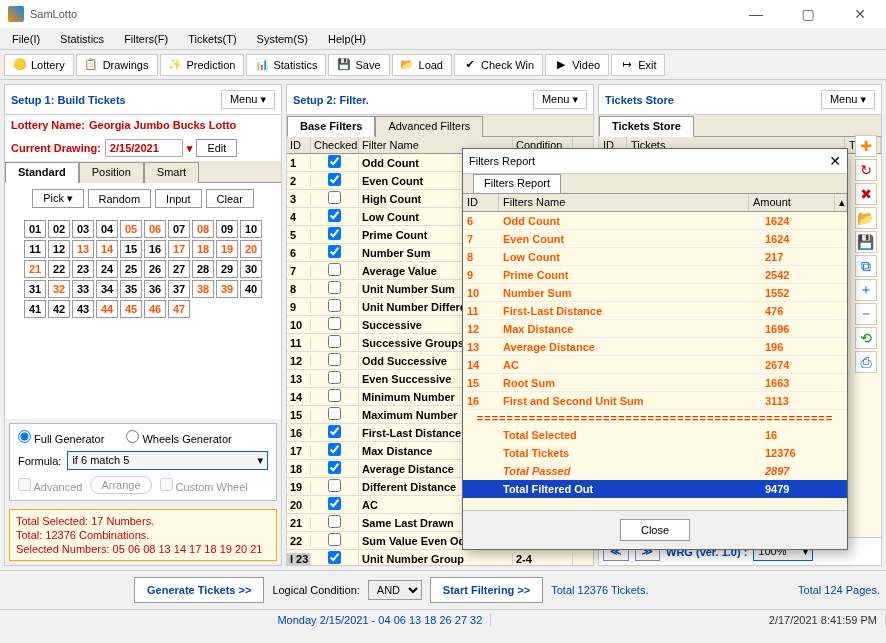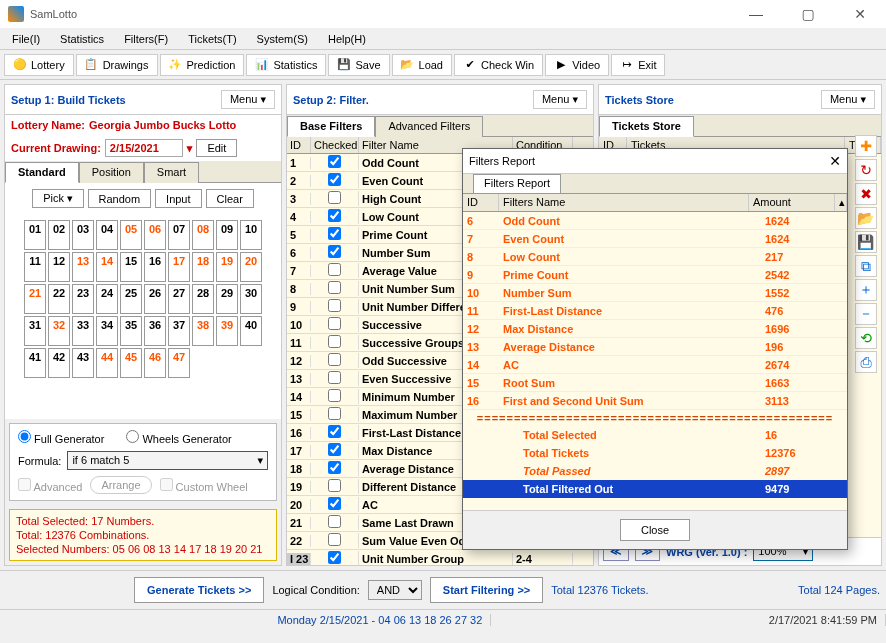--- a/index.html
+++ b/index.html
@@ -25,21 +25,21 @@
 .menu-btn::after { content: " ▾"; }
 .sub-row { display: flex; align-items: center; gap: 4px; padding: 4px 6px; background: #fff; }
 .red-label { color: #c00; font-weight: bold; }
 .date-input { border: 1px solid #aaa; padding: 2px 4px; background: #fff; color: #c00; font-weight: bold; width: 78px; }
 .small-btn { padding: 2px 10px; border: 1px solid #999; background: #fff; cursor: pointer; }
 .tab-row { display: flex; border-bottom: 1px solid #999; background: #ece9d8; height: 22px; }
 .tab { padding: 3px 12px; border: 1px solid #999; background: #ece9d8; cursor: pointer; border-bottom: none; position: relative; top: 1px; }
 .tab.active { background: #fff; font-weight: bold; border-bottom: 1px solid #fff; }
 .btn-row { display: flex; gap: 4px; padding: 6px; justify-content: center; background: #fff; }
 .num-grid { display: grid; grid-template-columns: repeat(10, 22px); gap: 2px; padding: 6px; justify-content: center; background: #fff; }
-.num-cell { border: 1px solid #999; text-align: center; line-height: 16px; height: 30px; cursor: pointer; background: #fff; font-weight: bold; }
+.num-cell { border: 1px solid #999; text-align: center; line-height: 16px; height: 18px; cursor: pointer; background: #fff; font-weight: bold; }
 .num-cell.sel { color: #f50; }
 .gen-box { margin: 4px; padding: 6px 8px; border: 1px solid #bbb; background: #fff; }
 .radio-row { display: flex; gap: 22px; margin-bottom: 6px; }
 .formula-row { display: flex; align-items: center; gap: 6px; margin-bottom: 6px; }
 .combo { border: 1px solid #0369a1; padding: 2px 4px; flex: 1; background: #f4f4f4; }
 .adv-row { display: flex; align-items: center; gap: 8px; color: #999; }
 .adv-row .small-btn { color: #999; border-color: #ccc; border-radius: 9px; }
 .stat-box { margin: 4px; padding: 4px 6px; border: 1px solid #e0b800; background: #fffbe6; color: #c00; line-height: 14px; }
 .grid-hdr { display: grid; background: #ece9d8; border-bottom: 1px solid #999; font-weight: normal; }
 .grid-hdr > div { border-right: 1px solid #ccc; padding: 2px 3px; }
@@ -64,21 +64,21 @@
 .popup { position: absolute; left: 462px; top: 148px; width: 386px; height: 402px; background: #f0f0f0; border: 1px solid #666; box-shadow: 4px 4px 12px rgba(0,0,0,.3); z-index: 100; display: flex; flex-direction: column; }
 .popup-title { display: flex; justify-content: space-between; align-items: center; padding: 4px 6px; background: #fff; border-bottom: 1px solid #ccc; }
 .popup-tab-row { display: flex; border-bottom: 1px solid #999; background: #ece9d8; height: 20px; padding-left: 10px; }
 .popup-tab { padding: 2px 10px; border: 1px solid #999; background: #fff; border-bottom: none; font-size: 11px; }
 .popup-grid-hdr { display: grid; grid-template-columns: 36px 1fr 86px 12px; background: #ece9d8; border-bottom: 1px solid #999; }
 .popup-grid-hdr > div { padding: 2px 4px; border-right: 1px solid #ccc; }
 .popup-grid { flex: 1; background: #fffbe6; overflow-y: auto; }
 .popup-row { display: grid; grid-template-columns: 36px 1fr 86px; color: #f50; font-weight: bold; border-bottom: 1px solid #eee; height: 18px; align-items: center; }
 .popup-row > div { padding: 0 4px; }
 .popup-divider { color: #c40; letter-spacing: 1px; text-align: center; padding: 2px 0; font-weight: bold; }
-.summary-row { display: grid; grid-template-columns: 36px 1fr 86px; font-weight: bold; color: #f50; height: 18px; align-items: center; padding-left: 20px; }
+.summary-row { display: grid; grid-template-columns: 36px 1fr 86px; font-weight: bold; color: #f50; height: 18px; align-items: center; }
 .summary-row > div { padding: 0 4px; }
 .summary-row.selected-row { background: #1443c8; color: #fff; }
 .popup-footer { padding: 8px; text-align: center; background: #f0f0f0; border-top: 1px solid #ccc; }
 input[type=checkbox]{ margin:0; }
 </style>
 </head>
 <body>
 
 <div class="titlebar">
   <div class="app-icon"></div>

